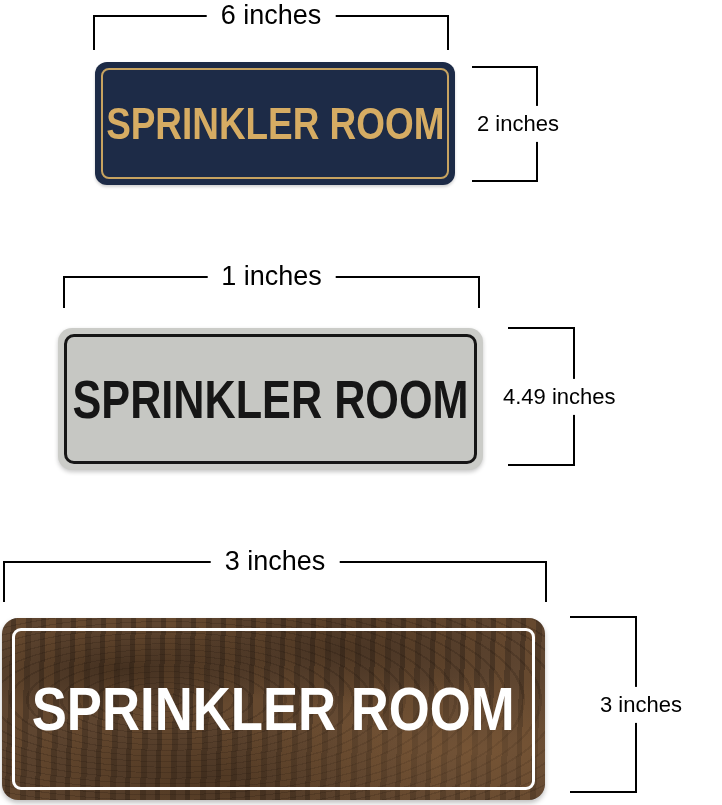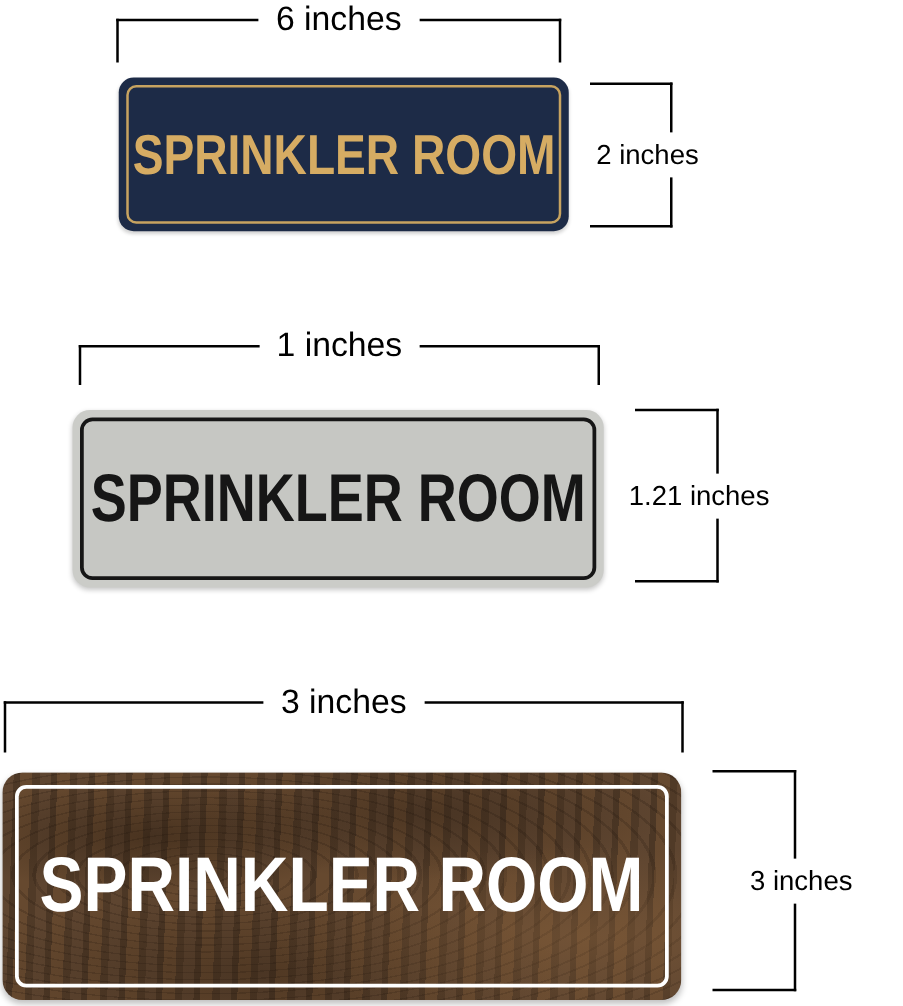--- a/index.html
+++ b/index.html
@@ -163,21 +163,21 @@
 
   <div class="dim-top dim2-w">
     <span class="dim-label">1 inches</span>
   </div>
   <div class="sign sign2">
     <div class="inner">
       <span class="sign-text">SPRINKLER ROOM</span>
     </div>
   </div>
   <div class="dim-right dim2-h">
-    <span class="dim-label">1.21 inches</span>
+    <span class="dim-label">4.49 inches</span>
   </div>
 
   <div class="dim-top dim3-w">
     <span class="dim-label">3 inches</span>
   </div>
   <div class="sign sign3">
     <div class="inner">
       <span class="sign-text">SPRINKLER ROOM</span>
     </div>
   </div>

